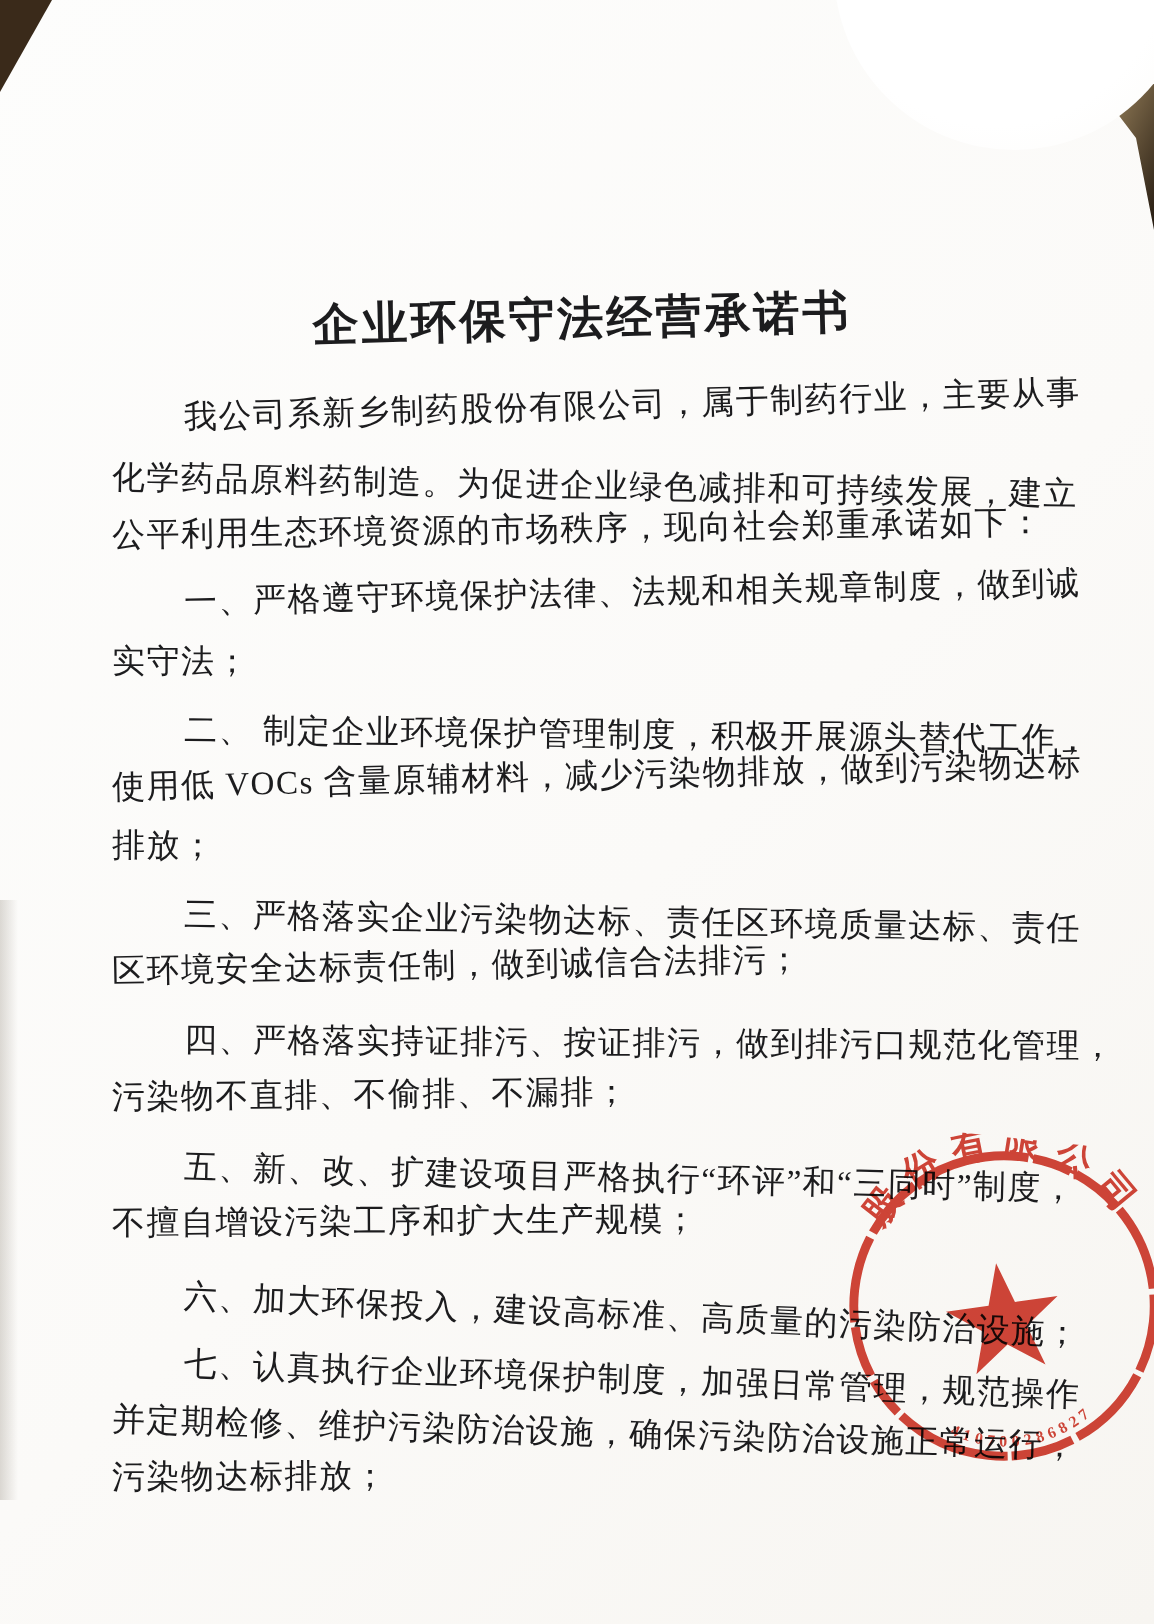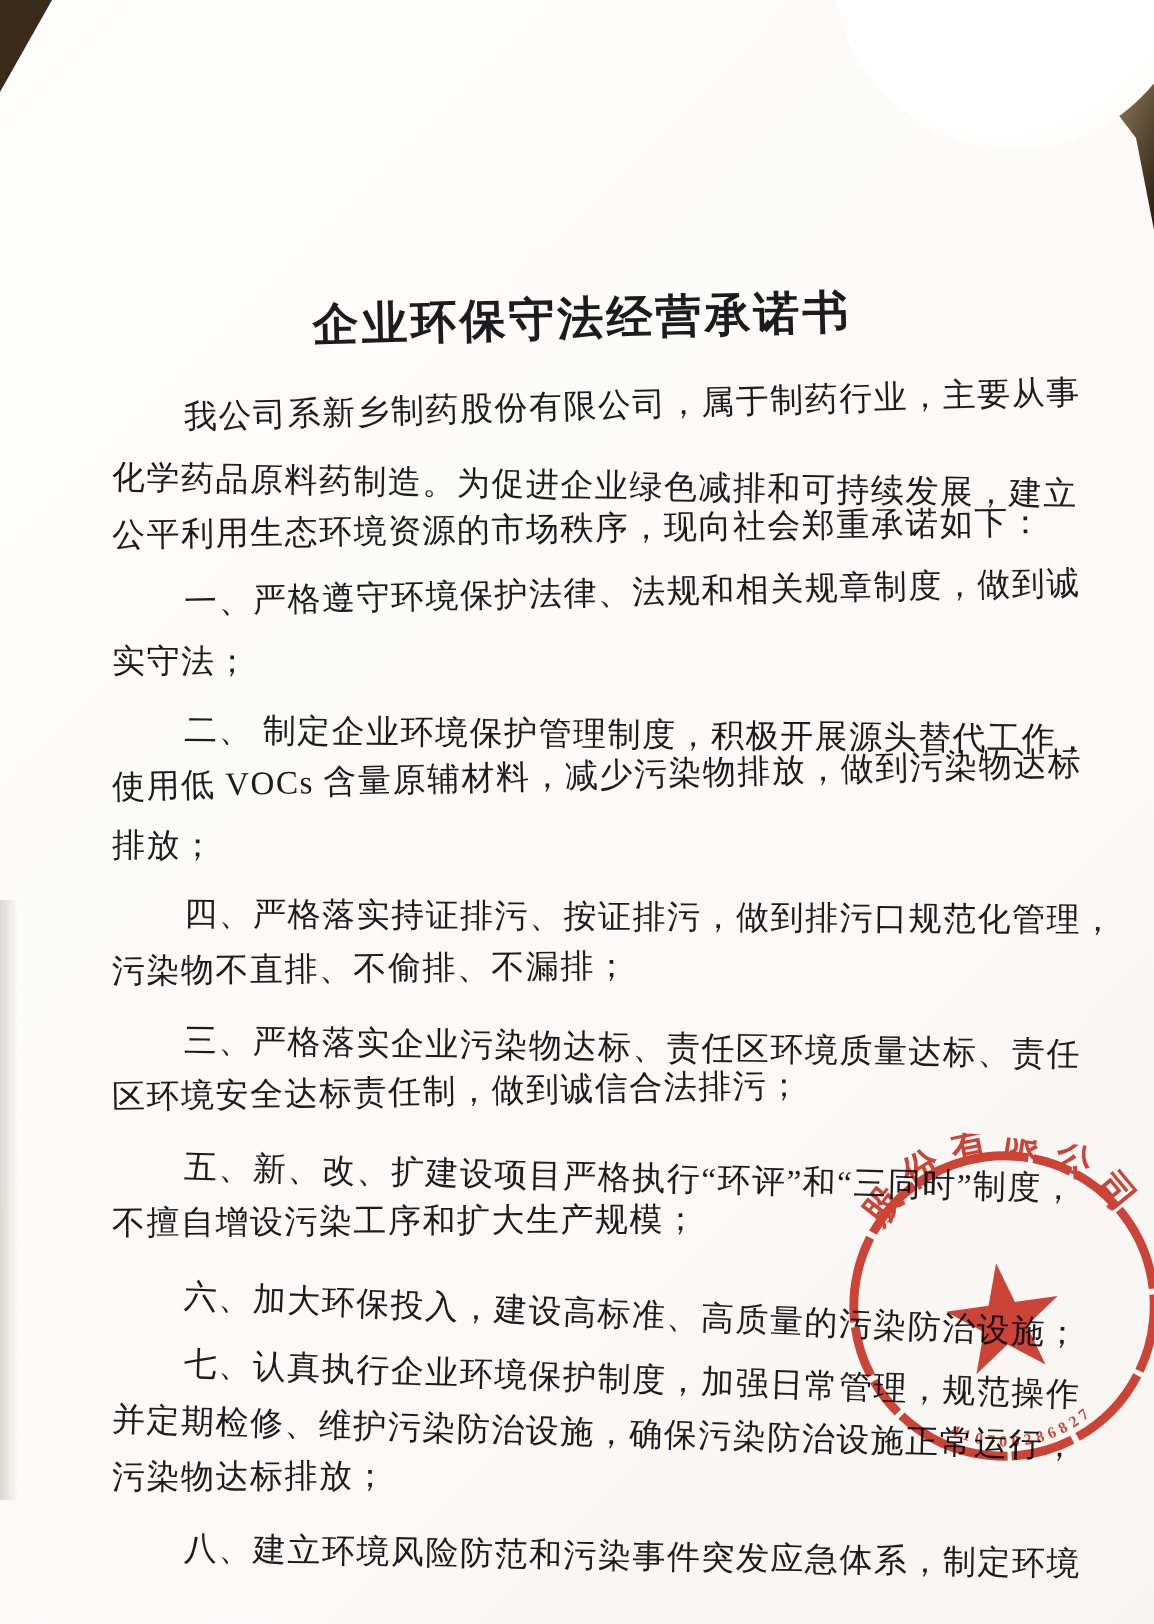--- a/index.html
+++ b/index.html
@@ -77,47 +77,44 @@
     <div class="line" style="--r:0.2deg">实守法；</div>
   </div>
 
   <div class="para">
     <div class="line indent" style="--r:0.6deg">二、 制定企业环境保护管理制度，积极开展源头替代工作，</div>
     <div class="line" style="--r:-1.4deg">使用低 VOCs 含量原辅材料，减少污染物排放，做到污染物达标</div>
     <div class="line" style="--r:0.3deg">排放；</div>
   </div>
 
   <div class="para">
-    <div class="line indent" style="--r:0.4deg">四、严格落实持证排污、按证排污，做到排污口规范化管理，</div>
-    <div class="line" style="--r:-0.6deg">污染物不直排、不偷排、不漏排；</div>
+    <div class="line indent" style="--r:0.9deg">三、严格落实企业污染物达标、责任区环境质量达标、责任</div>
+    <div class="line" style="--r:-1.0deg">区环境安全达标责任制，做到诚信合法排污；</div>
   </div>
 
   <div class="para">
-    <div class="line indent" style="--r:0.9deg">三、严格落实企业污染物达标、责任区环境质量达标、责任</div>
-    <div class="line" style="--r:-1.0deg">区环境安全达标责任制，做到诚信合法排污；</div>
+    <div class="line indent" style="--r:0.4deg">四、严格落实持证排污、按证排污，做到排污口规范化管理，</div>
+    <div class="line" style="--r:-0.6deg">污染物不直排、不偷排、不漏排；</div>
   </div>
 
   <div class="para">
     <div class="line indent" style="--r:1.4deg">五、新、改、扩建设项目严格执行“环评”和“三同时”制度，</div>
     <div class="line" style="--r:-0.4deg">不擅自增设污染工序和扩大生产规模；</div>
   </div>
 
   <div class="para gap">
     <div class="line indent" style="--r:2.4deg">六、加大环保投入，建设高标准、高质量的污染防治设施；</div>
   </div>
 
   <div class="para">
     <div class="line indent" style="--r:2.0deg">七、认真执行企业环境保护制度，加强日常管理，规范操作</div>
     <div class="line" style="--r:1.6deg">并定期检修、维护污染防治设施，确保污染防治设施正常运行，</div>
     <div class="line" style="--r:-0.3deg">污染物达标排放；</div>
   </div>
 
-  <div class="para gap">
-    <div class="line indent" style="--r:1.0deg">八、建立环境风险防范和污染事件突发应急体系，制定环境</div>
-  </div>
 </div>
 
 <svg class="seal" viewBox="0 0 340 340">
   <defs>
     <path id="sealArcTop" d="M 34,190 A 140,140 0 1 1 306,190" fill="none"></path>
     <path id="sealArcNum" d="M 118,300 A 132,132 0 0 0 301,148" fill="none"></path>
   </defs>
   <circle cx="170" cy="170" r="152" fill="none" stroke="#cf382a" stroke-width="9" stroke-dasharray="52 5 88 6 64 4 118 5 40 6"></circle>
   <polygon points="0,-60 13.5,-18.5 57,-18.5 22,7.1 35.3,48.5 0,23 -35.3,48.5 -22,7.1 -57,-18.5 -13.5,-18.5" fill="#cf382a" transform="translate(172,186) rotate(-14)"></polygon>
   <text font-size="37" font-weight="700" letter-spacing="13">

